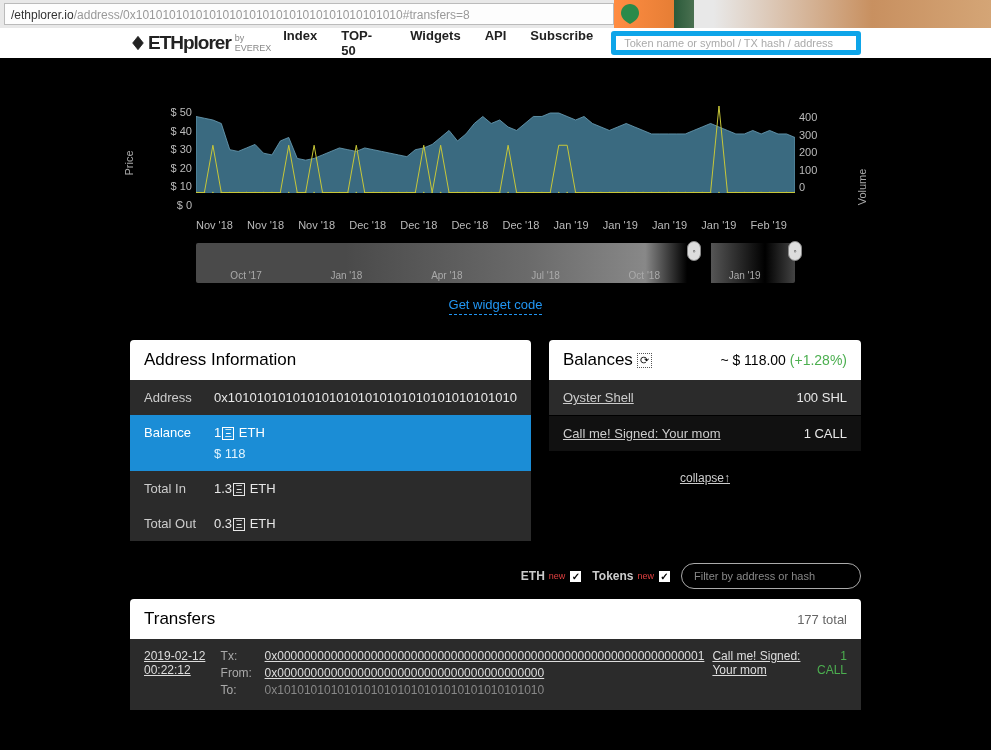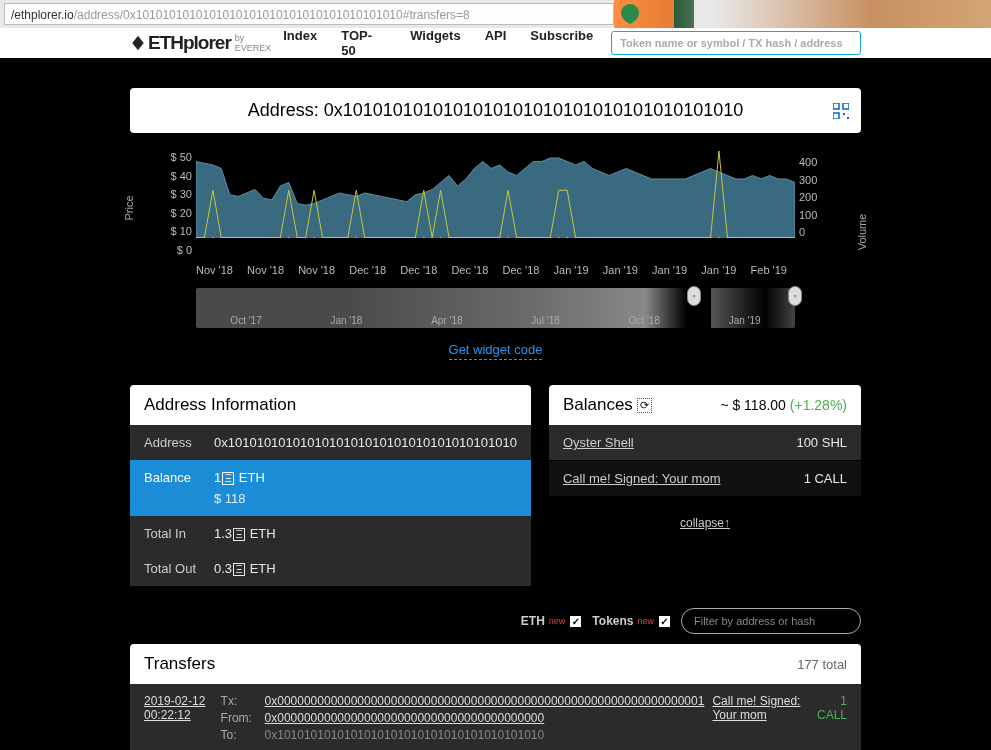--- a/index.html
+++ b/index.html
@@ -11,21 +11,21 @@
 .leaf-icon { width: 24px; height: 24px; margin: 0 4px; fill: #2a8a4a; }
 .search-box { height: 22px; width: 200px; background: rgba(255,255,255,0.85); border: 1px solid #999; margin-left: 4px; display: flex; align-items: center; padding: 0 6px; color: #777; font-size: 12px; }
 .search-ico { width: 12px; height: 12px; margin-right: 6px; }
 
 .top-nav { background: #fff; height: 30px; display: flex; align-items: center; padding: 0 130px 0 130px; position: relative; }
 .logo { font-family: Arial; font-weight: bold; color: #222; font-size: 19px; letter-spacing: -1px; display: flex; align-items: center; }
 .logo svg { width: 16px; height: 16px; margin-right: 2px; }
 .logo-sub { font-size: 9px; color: #888; font-weight: normal; margin-left: 4px; letter-spacing: 0; }
 .nav-links { margin-left: auto; display: flex; gap: 24px; font-size: 13px; font-weight: bold; color: #222; }
 .nav-links span { cursor: pointer; }
-.token-search { margin-left: 18px; width: 250px; height: 24px; border: 1px solid #0ea5e9; border-radius: 3px; padding: 0 8px; font-size: 11px; color: #aaa; display: flex; align-items: center; font-weight: bold; }
+.token-search { margin-left: 18px; width: 250px; height: 24px; border: 5px solid #0ea5e9; border-radius: 3px; padding: 0 8px; font-size: 11px; color: #aaa; display: flex; align-items: center; }
 
 .content { padding: 30px 130px 0 130px; }
 
 .address-bar { background: #fff; color: #000; border-radius: 4px; padding: 12px 20px; font-size: 18px; text-align: center; position: relative; }
 .qr-icon { position: absolute; right: 12px; top: 50%; transform: translateY(-50%); width: 16px; height: 16px; }
 
 .chart-region { margin-top: 18px; position: relative; height: 125px; }
 .price-label, .volume-label { position: absolute; font-size: 11px; color: #aaa; }
 .price-label { left: -14px; top: 50%; transform: rotate(-90deg) translateX(12px); transform-origin: center; }
 .volume-label { right: -20px; top: 50%; transform: rotate(-90deg) translateX(-12px); transform-origin: center; }
@@ -115,31 +115,20 @@
     <span>API</span>
     <span>Subscribe</span>
   </div>
   <div class="token-search">
       <span>Token name or symbol / TX hash / address</span>
     </div>
 </div>
 
 <div class="content">
 
-  <div class="address-bar">
-    <span>Address:</span>
-    <span>0x1010101010101010101010101010101010101010</span>
-    <svg class="qr-icon" viewBox="0 0 16 16">
-        <rect x="0" y="0" width="6" height="6" fill="none" stroke="#06c" stroke-width="1.5"></rect>
-        <rect x="10" y="0" width="6" height="6" fill="none" stroke="#06c" stroke-width="1.5"></rect>
-        <rect x="0" y="10" width="6" height="6" fill="none" stroke="#06c" stroke-width="1.5"></rect>
-        <rect x="10" y="10" width="2" height="2" fill="#06c"></rect>
-        <rect x="14" y="14" width="2" height="2" fill="#06c"></rect>
-      </svg>
-  </div>
 
   <div class="chart-region">
     <span class="price-label">Price</span>
     <span class="volume-label">Volume</span>
     <div class="y-ticks">
       <span>$ 50</span>
         <span>$ 40</span>
         <span>$ 30</span>
         <span>$ 20</span>
         <span>$ 10</span>

